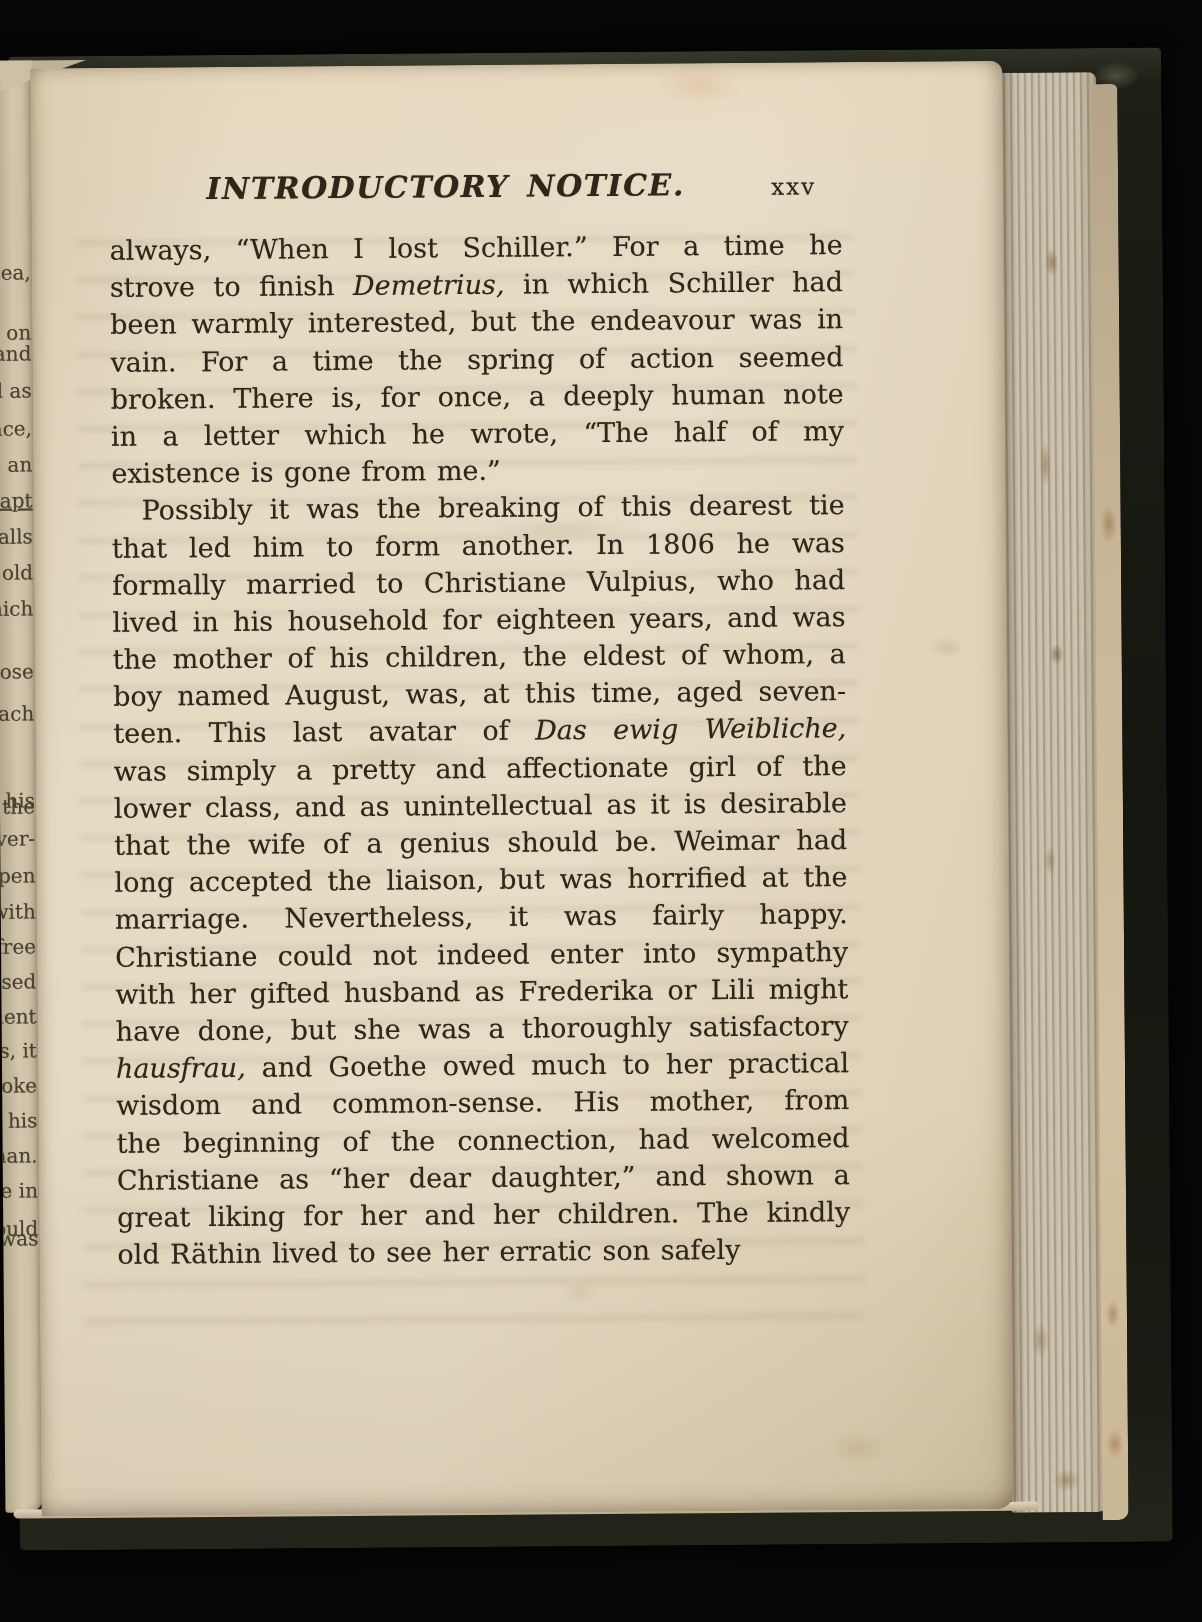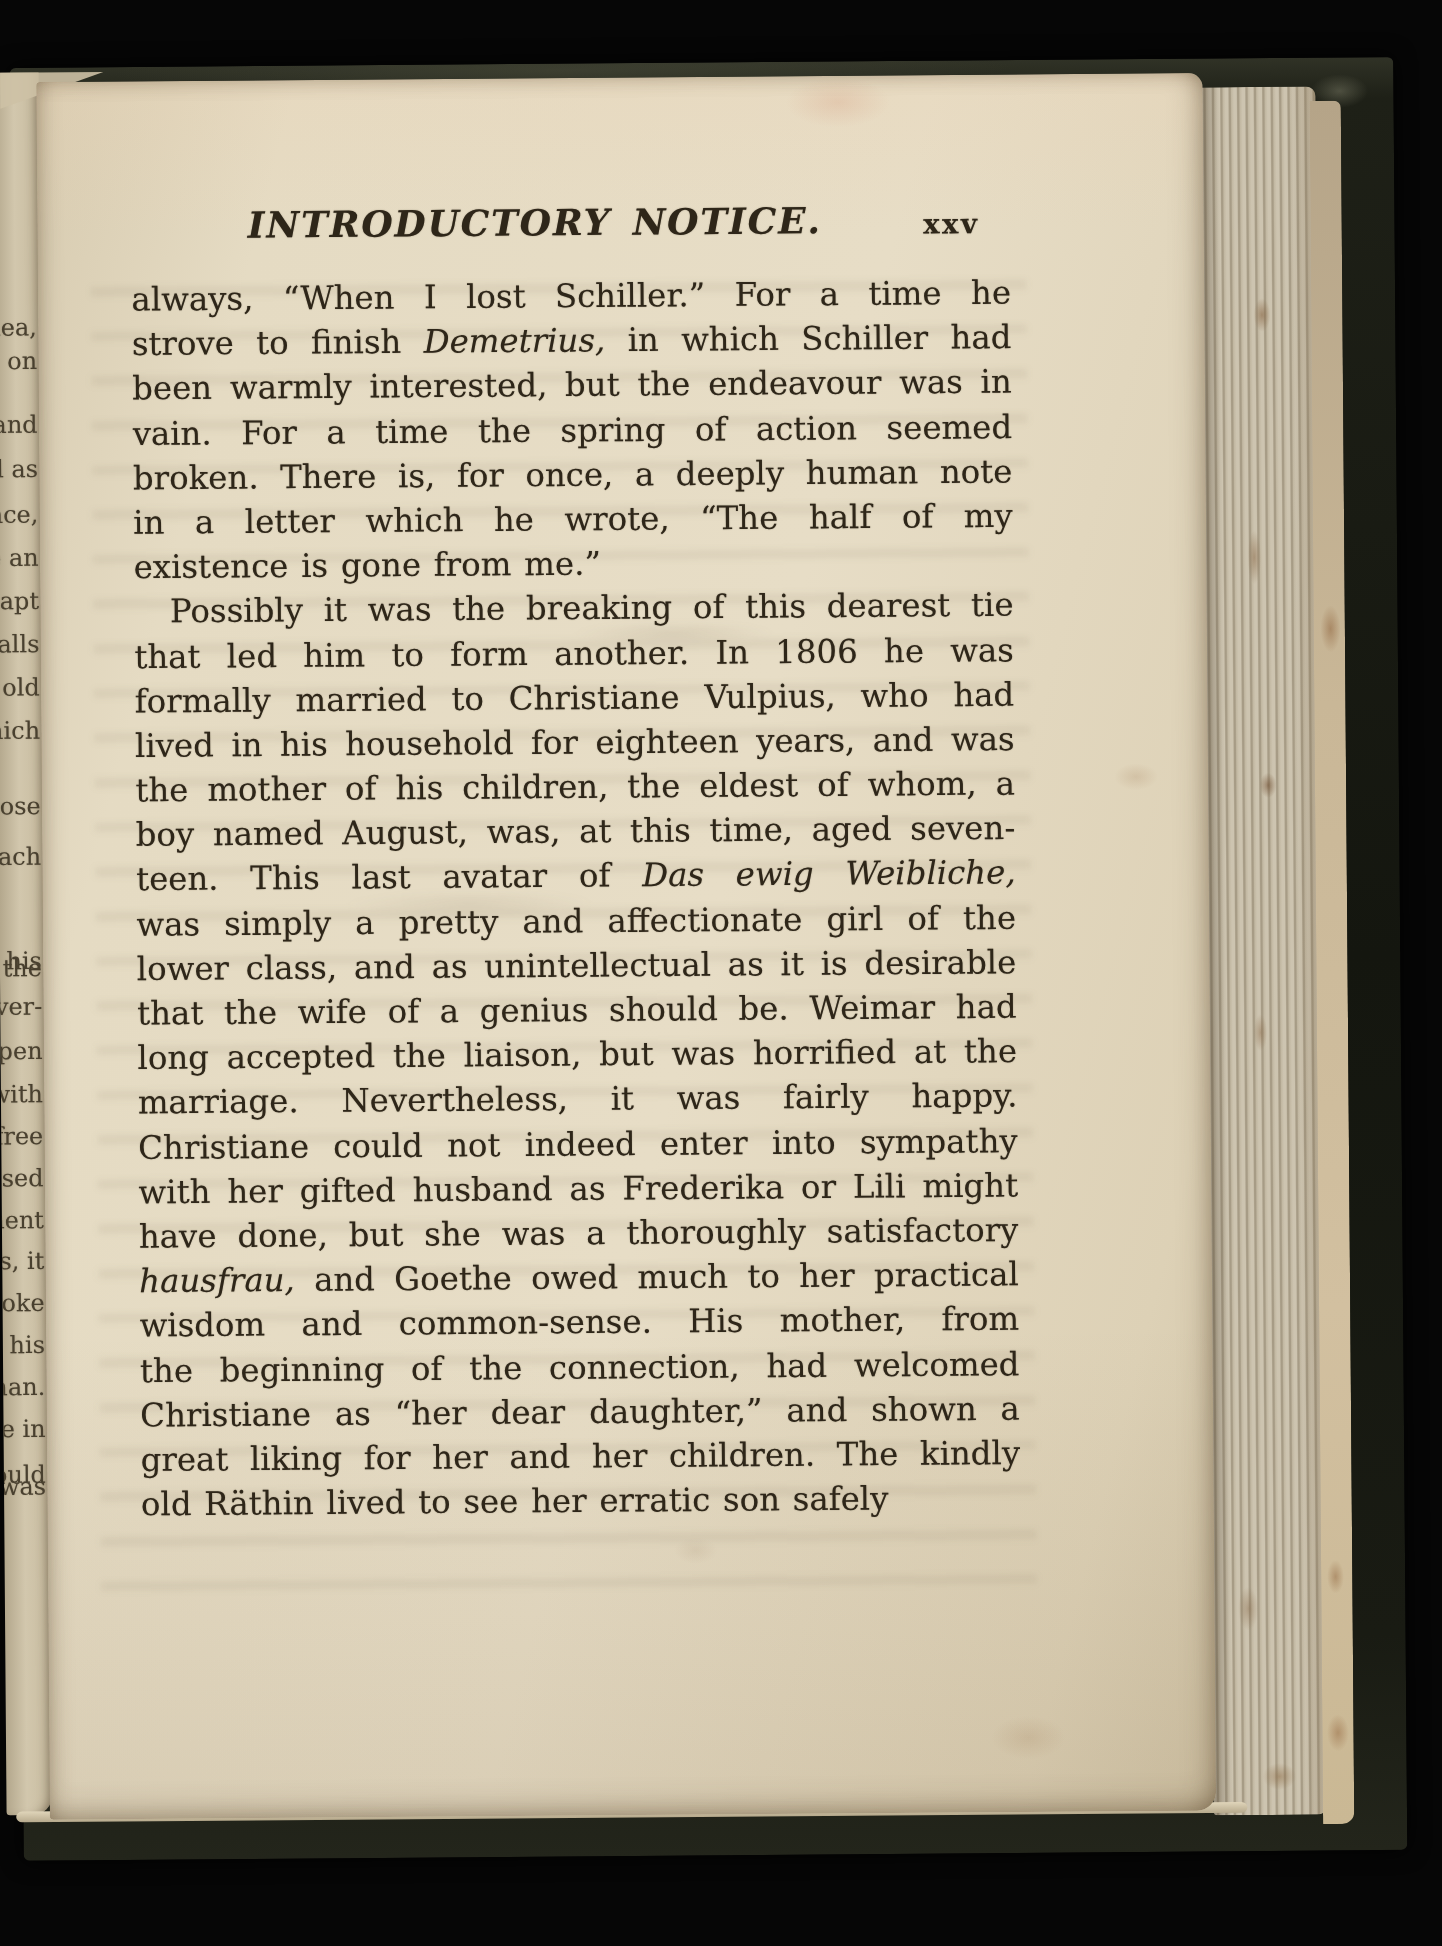--- a/index.html
+++ b/index.html
@@ -106,21 +106,21 @@
   .text { position:absolute; left:78px; top:104px; width:733px; color:var(--ink,#2e2619); }
   .header { position:relative; height:46px; }
   .title {
     text-align:center; padding-right:60px;
     font-style:italic; font-size:30px; font-weight:600;
     letter-spacing:1.5px; word-spacing:6px;
     text-shadow: 0 0 1px rgba(45,35,20,.5);
   }
   .pagenum {
     position:absolute; right:26px; top:7px;
-    font-size:23px; font-weight:bold; letter-spacing:2px;
+    font-size:23px; font-weight:normal; letter-spacing:2px;
     text-shadow: 0 0 1px rgba(45,35,20,.5);
   }
   #body-lines { margin-top:14px; }
   .line {
     height:37.2px; line-height:37.2px; font-size:27px;
     word-spacing:2px;
     text-align:justify; text-align-last:justify;
     text-shadow: 0 0 1px rgba(45,35,20,.45);
     white-space:normal; overflow:hidden;
   }
@@ -132,26 +132,26 @@
 <body>
 
 <div class="photo">
   <div class="book">
     <div class="cover"></div>
     <div class="fore-edge"></div>
     <div class="inner-edge"></div>
     <div class="left-sliver">
       <div id="fragments">
           <div class="fragment" style="top: 200px;">lea,</div>
-          <div class="fragment" style="top: 228px;">on</div>
+          <div class="fragment" style="top: 260px;">on</div>
           <div class="fragment" style="top: 281px;">and</div>
           <div class="fragment" style="top: 318px;">l as</div>
           <div class="fragment" style="top: 356px;">nce,</div>
           <div class="fragment" style="top: 392px;">e an</div>
-          <div class="fragment" style="top: 428px;">apt</div>
+          <div class="fragment" style="top: 428px; text-decoration: underline;">apt</div>
           <div class="fragment" style="top: 464px;">alls</div>
           <div class="fragment" style="top: 500px; text-align: right;">old</div>
           <div class="fragment" style="top: 536px;">hich</div>
           <div class="fragment" style="top: 599px;">lose</div>
           <div class="fragment" style="top: 641px;">each</div>
           <div class="fragment" style="top: 734px;">the</div>
           <div class="fragment" style="top: 728px;">his</div>
           <div class="fragment" style="top: 766px;">lver-</div>
           <div class="fragment" style="top: 803px;">pen</div>
           <div class="fragment" style="top: 839px;">with</div>

